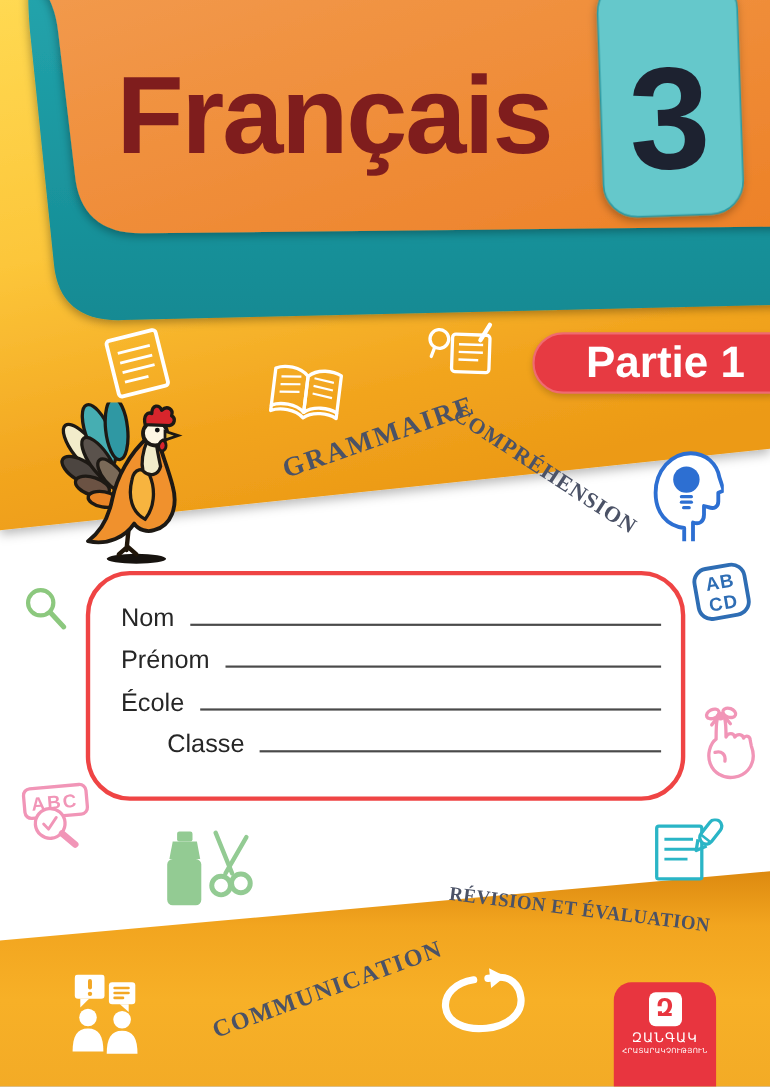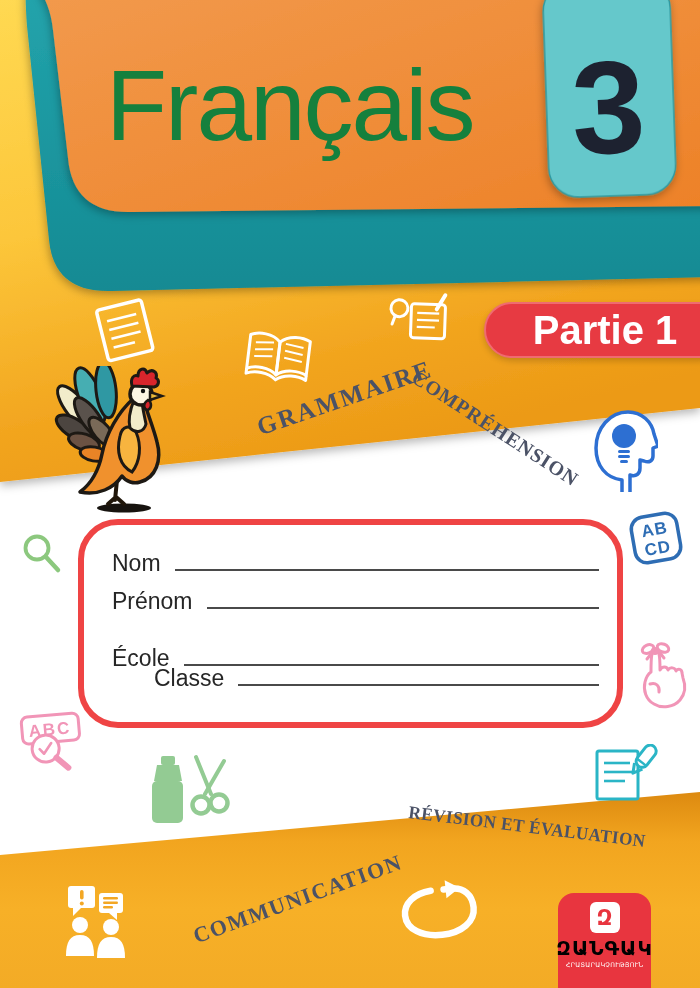--- a/index.html
+++ b/index.html
@@ -5,22 +5,22 @@
   html,body{margin:0;padding:0;background:#777;}
   .page{
     position:relative; width:700px; height:988px; margin:0 auto;
     overflow:hidden; background:#ffffff;
     font-family:"Liberation Sans", sans-serif;
   }
   .abs{position:absolute;}
   svg.bg{left:0;top:0;}
   
   .title{
-    left:106px; top:50px; color:#15803d; font-size:100px; line-height:1.1;
-    font-weight:normal; letter-spacing:-2px;
+    left:106px; top:50px; color:#7f1d1d; font-size:100px; line-height:1.1;
+    font-weight:bold; letter-spacing:-2px;
   }
   .author{ left:113px; top:150px; color:#151515; font-size:19px; letter-spacing:.3px; }
   .grade{
     left:545px; top:42px; width:127px; text-align:center;
     font-size:132px; line-height:1; font-weight:bold; color:#1d2230;
     transform:rotate(-2deg);
   }
   .subtitle{ left:112px; top:226px; color:#ffffff; font-size:34px; font-weight:bold; }
   .partie{
     left:484px; top:302px; width:242px; height:56px;
@@ -38,42 +38,42 @@
     transform:rotate(-19deg); transform-origin:left center;}
   .kw-comprehension{ left:420px; top:366px; font-size:20px; letter-spacing:1px;
     transform:rotate(33deg); transform-origin:left top;}
   .kw-revision{ left:410px; top:802px; font-size:18px; letter-spacing:.5px;
     transform:rotate(7deg) scaleX(.95); transform-origin:left top;}
   .kw-communication{ left:194px; top:924px; font-size:22px; letter-spacing:1.5px;
     transform:rotate(-20deg); transform-origin:left center;}
   
   .form-box{
     left:78px; top:519px; width:545px; height:209px; box-sizing:border-box;
-    background:#fff; border:6px solid #ef4444; border-radius:40px;
+    background:#fff; border:4px solid #ef4444; border-radius:40px;
   }
   .form-row{
     position:absolute; left:28px; right:18px; height:28px;
     display:flex; align-items:flex-end;
   }
   .form-row .lbl{ font-size:23px; color:#262626; margin-right:14px; line-height:1; }
   .form-row .line{ flex:1; border-bottom:2px solid #4a4a4a; margin-bottom:4px; }
-  .r0{top:22px;} .r1{top:60px;} .r2{top:117px;text-align:right;} .r3{top:137px;margin-left:42px;}
+  .r0{top:22px;} .r1{top:60px;} .r2{top:99px;text-align:right;} .r3{top:137px;margin-left:42px;}
   
   .logo{
     left:558px; top:893px; width:93px; height:95px;
     background:#e8353f; border-radius:16px 16px 0 0;
     display:flex; flex-direction:column; align-items:center;
     font-family:"DejaVu Sans", sans-serif;
   }
   .logo-mark{
     margin-top:9px; width:30px; height:31px; background:#ffffff; border-radius:6px;
     display:flex; align-items:center; justify-content:center;
     color:#e8353f; font-size:22px; font-weight:bold; line-height:1;
   }
-  .logo-name{ margin-top:3px; color:#000000; font-size:20px; font-weight:bold; letter-spacing:1px; }
+  .logo-name{ margin-top:3px; color:#ffffff; font-size:12px; font-weight:normal; letter-spacing:1px; }
   .logo-sub{ margin-top:1px; color:#fff; font-size:6.4px; letter-spacing:.3px; }
 </style>
 </head>
 <body>
 
 <div class="page">
 
   <svg class="abs bg" width="700" height="988" viewBox="0 0 700 988">
     <defs>
       <linearGradient id="ytop" x1="0" y1="0" x2="0.35" y2="1">

